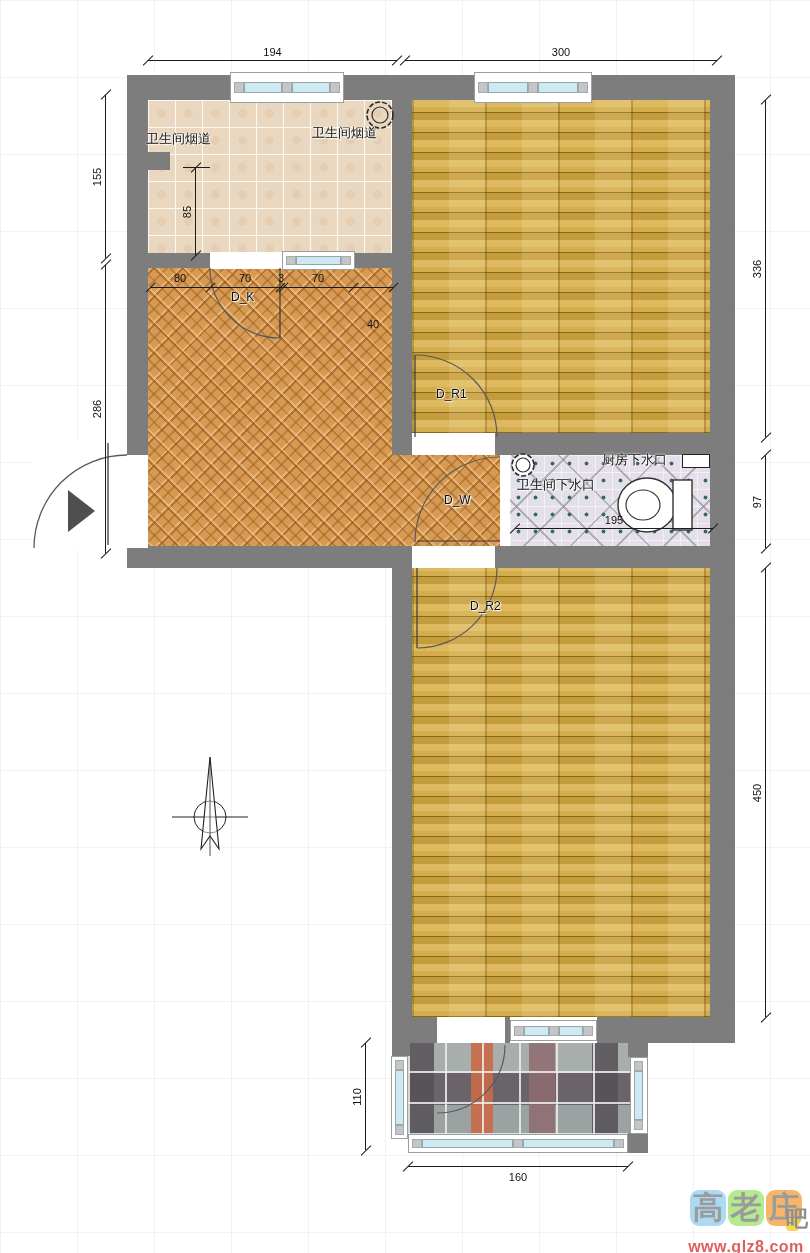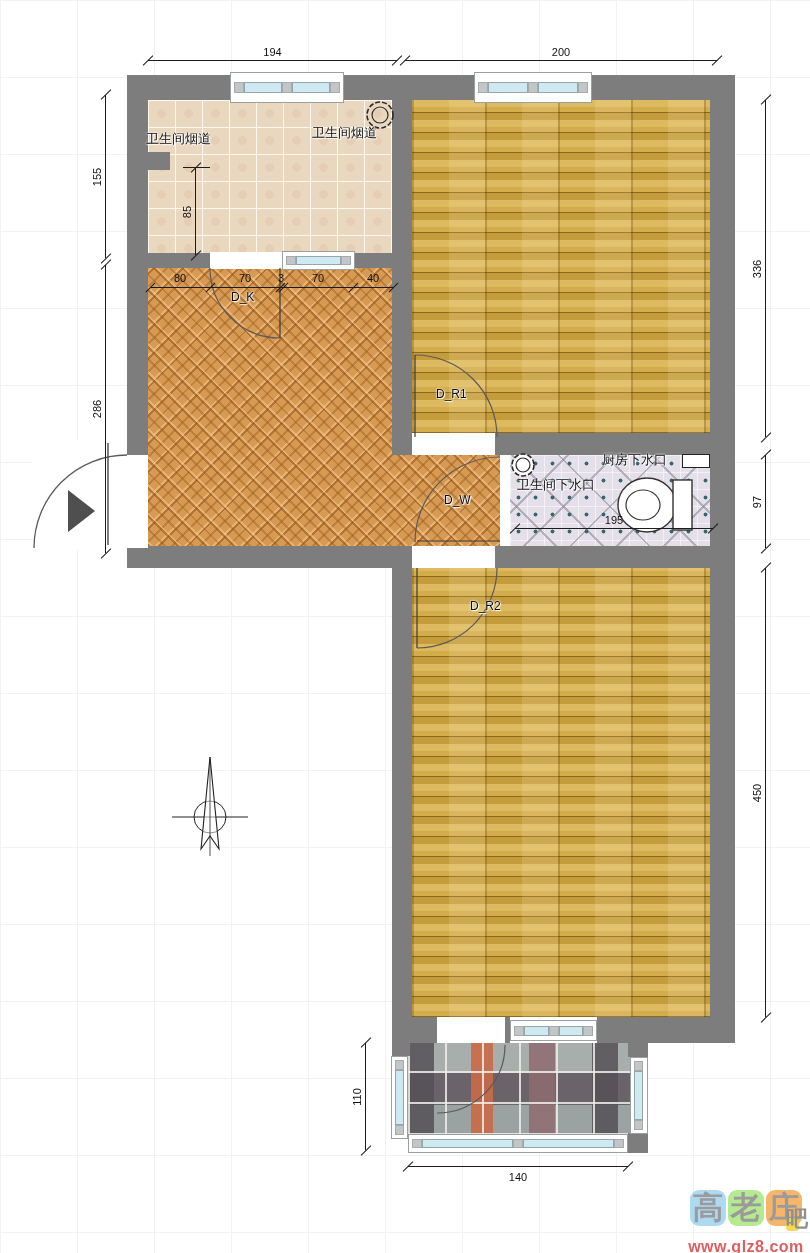--- a/index.html
+++ b/index.html
@@ -249,21 +249,21 @@
   <div class="plabel dlabel-door" style="left:436px;top:599px;padding-left:34px;">D_R2</div>
 
   <div class="dim dim-h" style="left:148px;top:60px;width:249px;">
     <span class="tick ts"></span>
       <span class="tick te"></span>
     <span class="dlabel">194</span>
   </div>
   <div class="dim dim-h" style="left:405px;top:60px;width:312px;">
     <span class="tick ts"></span>
       <span class="tick te"></span>
-    <span class="dlabel">200</span>
+    <span class="dlabel">300</span>
   </div>
   <div class="dim dim-v" style="left:105px;top:95px;height:163px;">
     <span class="tick ts"></span>
       <span class="tick te"></span>
     <span class="dlabel">155</span>
   </div>
   <div class="dim dim-v" style="left:105px;top:265px;height:288px;">
     <span class="tick ts"></span>
       <span class="tick te"></span>
     <span class="dlabel">286</span>
@@ -293,36 +293,36 @@
     <span class="segtick" style="left:-6px;"></span>
     <span class="segtick" style="left:54px;"></span>
     <span class="segtick" style="left:124px;"></span>
     <span class="segtick" style="left:127px;"></span>
     <span class="segtick" style="left:197px;"></span>
     <span class="segtick" style="left:237px;"></span>
     <span class="seglabel" style="left:30px;">80</span>
     <span class="seglabel" style="left:95px;">70</span>
     <span class="seglabel" style="left:131px;">3</span>
     <span class="seglabel" style="left:168px;">70</span>
-    <span class="seglabel" style="left:223px;">40</span>
+    <span class="seglabel" style="left:223px;margin-top:46px;">40</span>
   </div>
   <div class="dim dim-h" style="left:515px;top:528px;width:198px;">
     <span class="tick ts"></span>
       <span class="tick te"></span>
     <span class="dlabel">195</span>
   </div>
   <div class="dim dim-v" style="left:365px;top:1043px;height:107px;">
     <span class="tick ts"></span>
       <span class="tick te"></span>
     <span class="dlabel">110</span>
   </div>
   <div class="dim dim-h below" style="left:408px;top:1166px;width:220px;">
     <span class="tick ts"></span>
       <span class="tick te"></span>
-    <span class="dlabel">140</span>
+    <span class="dlabel">160</span>
   </div>
 
   <div class="wm">
     <div class="wm-tile" style="left:8px;top:0;background:#9fd4f2;">
       <span>高</span>
     </div>
     <div class="wm-tile" style="left:46px;top:0;background:#a8e87e;">
       <span>老</span>
     </div>
     <div class="wm-tile" style="left:84px;top:0;background:#f5a94f;">

